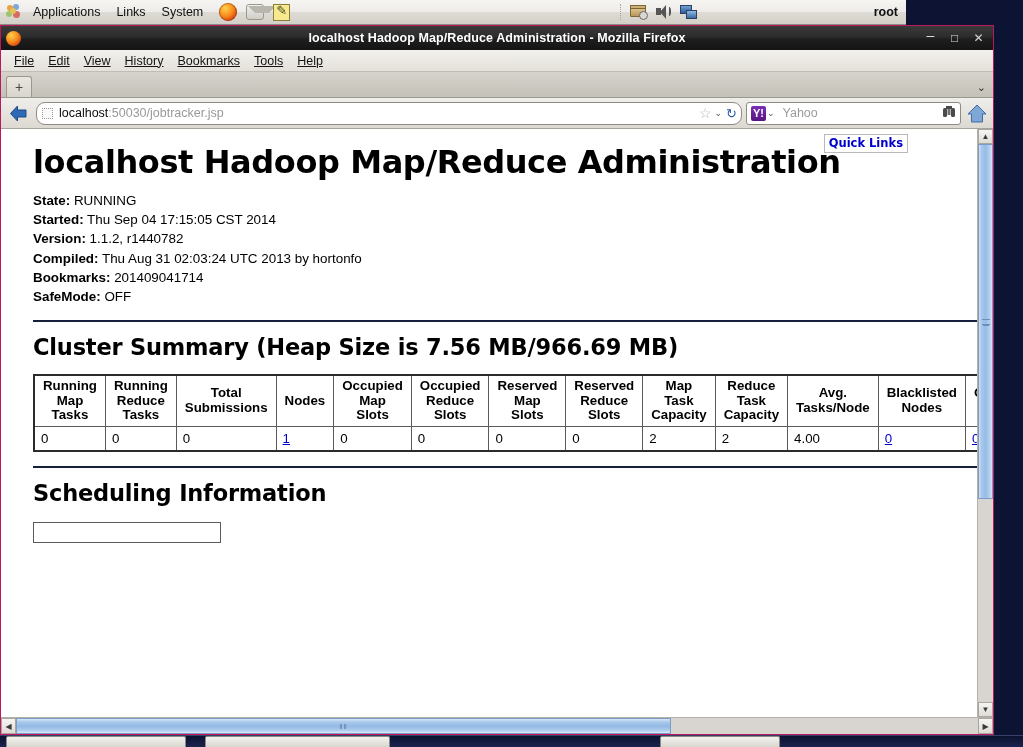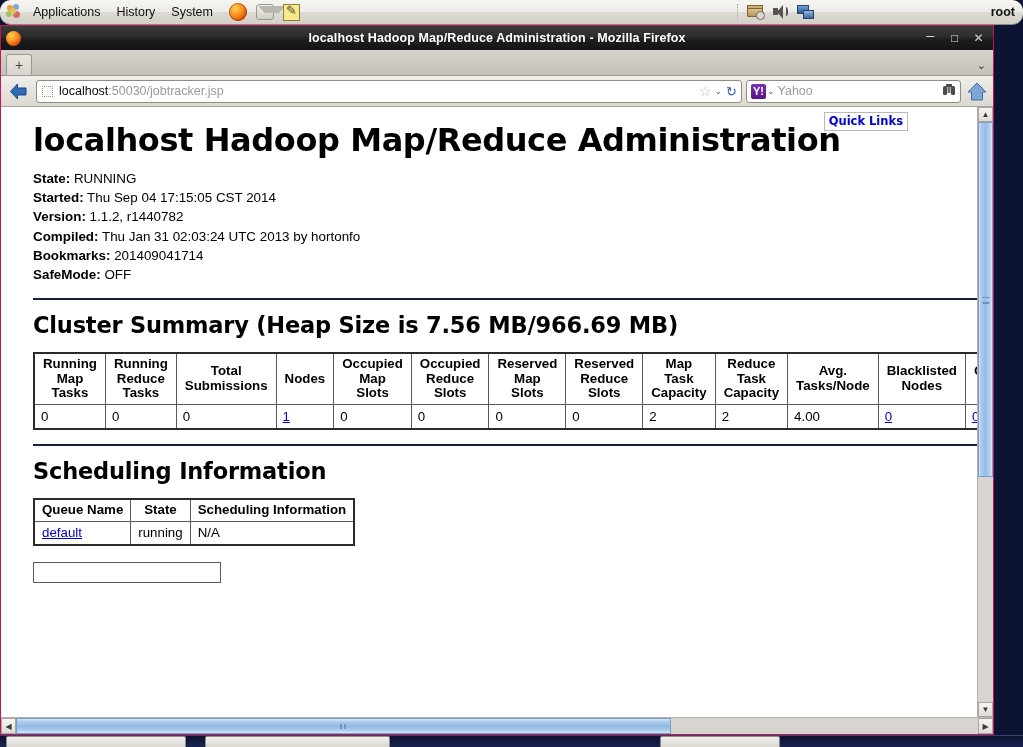--- a/index.html
+++ b/index.html
@@ -6,25 +6,25 @@
   html, body {
     margin: 0; padding: 0;
     width: 1023px; height: 747px;
     overflow: hidden;
     font-family: "Liberation Sans", sans-serif;
     background: #0d1333;
   }
 
   
   #gnome-panel {
-    position: absolute; left: 0; top: 0; width: 1023px; height: 25px;
+    position: absolute; left: 0; top: 0; width: 906px; height: 25px;
     background: linear-gradient(to bottom, #f6f5f2 0%, #edeceA 48%, #dedbd4 52%, #d3d0c8 100%);
     border-bottom: 1px solid #8b8a85;
     display: flex; align-items: center;
-    font-size: 12.5px; color: #101010; border-radius: 11px;
+    font-size: 12.5px; color: #101010;
   }
   .panel-menu {
     padding: 2px 7px; margin: 0 1px; cursor: default;
     white-space: nowrap; line-height: 17px;
   }
   .foot-icon { width: 19px; height: 19px; margin-left: 5px; margin-right: 1px; position: relative; }
   .foot-icon .p { position: absolute; border-radius: 50%; }
   .panel-spacer { flex: 1 1 auto; }
   .tray-sep {
     width: 2px; height: 16px; margin: 0 4px;
@@ -121,21 +121,21 @@
     height: 31px; flex: 0 0 31px;
     background: linear-gradient(to bottom,#f0eeea,#dcd9d2);
     border-bottom: 1px solid #a8a59e;
     display: flex; align-items: center; padding: 0 4px; gap: 4px;
   }
   #back-btn {
     width: 27px; height: 24px; display:flex; align-items:center; justify-content:center;
   }
   #urlbar {
     flex: 1 1 auto; height: 23px;
-    background: #ffffff; border: 1px solid #8e8b85; border-radius: 3px;
+    background: #ffffff; border: 1px solid #8e8b85; border-radius: 9px;
     display: flex; align-items: center; padding: 0 4px 0 5px;
     font-size: 12.5px; overflow: hidden;
   }
   #url-favicon { width: 11px; height: 11px; border: 1px dotted #9b9890; background: #fafafa; flex: 0 0 auto; margin-right: 6px; }
   #url-text { flex: 1 1 auto; white-space: nowrap; overflow: hidden; color: #999; }
   #url-text b { color: #0b0b0b; font-weight: normal; }
   .url-star { color: #b9b7b2; font-size: 14px; margin: 0 2px; }
   .url-chevron { color: #555; font-size: 9px; margin: 0 3px 0 1px; }
   .url-reload { font-size: 13px; color: #2b5fa8; margin-left: 1px; }
   #searchbar {
@@ -143,21 +143,21 @@
     background: #ffffff; border: 1px solid #8e8b85; border-radius: 3px;
     display: flex; align-items: center; padding: 0 4px;
     font-size: 12.5px; color: #9b9b9b;
   }
   .yahoo-ico {
     width: 15px; height: 15px; border-radius: 2px;
     background: linear-gradient(to bottom,#7b2fb5,#57147f);
     color: #fff; font-size: 11px; font-weight: bold; line-height: 15px; text-align: center;
     flex: 0 0 auto;
   }
-  #search-placeholder { flex: 1 1 auto; }
+  #search-placeholder { margin-left: 5px; flex: 1 1 auto; }
   #binoculars { font-size: 13px; color: #3b3b3b; }
   #home-btn { width: 24px; height: 24px; display:flex; align-items:center; justify-content:center; }
 
   
   #content-wrap { flex: 1 1 auto; display: flex; position: relative; background: #fff; overflow: hidden; padding-left: 24px; }
   #page {
     flex: 1 1 auto; position: relative; overflow: hidden;
     background: #ffffff; color: #000;
     font-family: "Liberation Sans", sans-serif;
   }
@@ -268,21 +268,21 @@
 
 <div id="gnome-panel">
   <div class="foot-icon">
     <span class="p" style="left:2px;top:2px;width:6px;height:6px;background:#e8a33d"></span>
     <span class="p" style="left:8px;top:1px;width:6px;height:6px;background:#7ea6d8"></span>
     <span class="p" style="left:1px;top:8px;width:6px;height:6px;background:#9fc46e"></span>
     <span class="p" style="left:8px;top:8px;width:7px;height:7px;background:#d86b63"></span>
     <span class="p" style="left:5px;top:5px;width:6px;height:6px;background:#e3c25a"></span>
   </div>
   <div class="panel-menu">Applications</div>
-  <div class="panel-menu">History</div>
+  <div class="panel-menu">Links</div>
   <div class="panel-menu">System</div>
 
   <div style="width:8px"></div>
   <div class="ff-ico"></div>
   <div style="width:9px"></div>
   <div class="mail-ico"></div>
   <div style="width:9px"></div>
   <div class="note-ico"></div>
 
   <div class="panel-spacer"></div>
@@ -318,20 +318,29 @@
         </div>
       <div class="win-btn">
           <span>□</span>
         </div>
       <div class="win-btn">
           <span>✕</span>
         </div>
     </div>
   </div>
 
+  <div id="menubar">
+    <div class="menu-item"><u>File</u></div>
+    <div class="menu-item"><u>Edit</u></div>
+    <div class="menu-item"><u>View</u></div>
+    <div class="menu-item"><u>History</u></div>
+    <div class="menu-item"><u>Bookmarks</u></div>
+    <div class="menu-item"><u>Tools</u></div>
+    <div class="menu-item"><u>Help</u></div>
+  </div>
 
   <div id="tabstrip">
     <div id="tab-new">
         <span>+</span>
       </div>
     <div id="tablist-btn"><span>⌄</span></div>
   </div>
 
   <div id="navbar">
     <div id="back-btn">
@@ -371,21 +380,21 @@
       <div id="page-inner">
 
         <div id="quicklinks-box">Quick Links</div>
 
         <h1 id="pagetitle">localhost Hadoop Map/Reduce Administration</h1>
 
         <div id="info-block">
             <div class="info-line"><b>State:</b><span> RUNNING</span></div>
             <div class="info-line"><b>Started:</b><span> Thu Sep 04 17:15:05 CST 2014</span></div>
             <div class="info-line"><b>Version:</b><span> 1.1.2, r1440782</span></div>
-            <div class="info-line"><b>Compiled:</b><span> Thu Jan 31 02:03:24 UTC 2013 by hortonfo</span></div>
+            <div class="info-line"><b>Compiled:</b><span> Thu Aug 31 02:03:24 UTC 2013 by hortonfo</span></div>
             <div class="info-line"><b>Bookmarks:</b><span> 201409041714</span></div>
             <div class="info-line"><b>SafeMode:</b><span> OFF</span></div>
           </div>
 
         <hr class="rule">
 
         <h2 class="sect">Cluster Summary (Heap Size is 7.56 MB/966.69 MB)</h2>
 
         <table class="hadoop" id="cluster-table">
           <thead>
@@ -421,36 +430,20 @@
                 <td><a href="#">0</a></td>
                 <td><a href="#">0</a></td>
               </tr>
             </tbody>
         </table>
 
         <hr class="rule">
 
         <h2 class="sect">Scheduling Information</h2>
 
-        <table class="hadoop" id="sched-table">
-          <thead>
-              <tr id="sched-head">
-                <th>Queue Name</th>
-                <th>State</th>
-                <th>Scheduling Information</th>
-              </tr>
-            </thead>
-          <tbody id="sched-body">
-              <tr>
-                <td><a href="#">default</a></td>
-                <td>running</td>
-                <td>N/A</td>
-              </tr>
-            </tbody>
-        </table>
 
         <div id="filter-row">
           <input id="filter-input" type="text" value="" style="">
         </div>
 
       </div>
     </div>
 
     <div id="vscroll">
       <div class="sb-arrow">▲</div>

